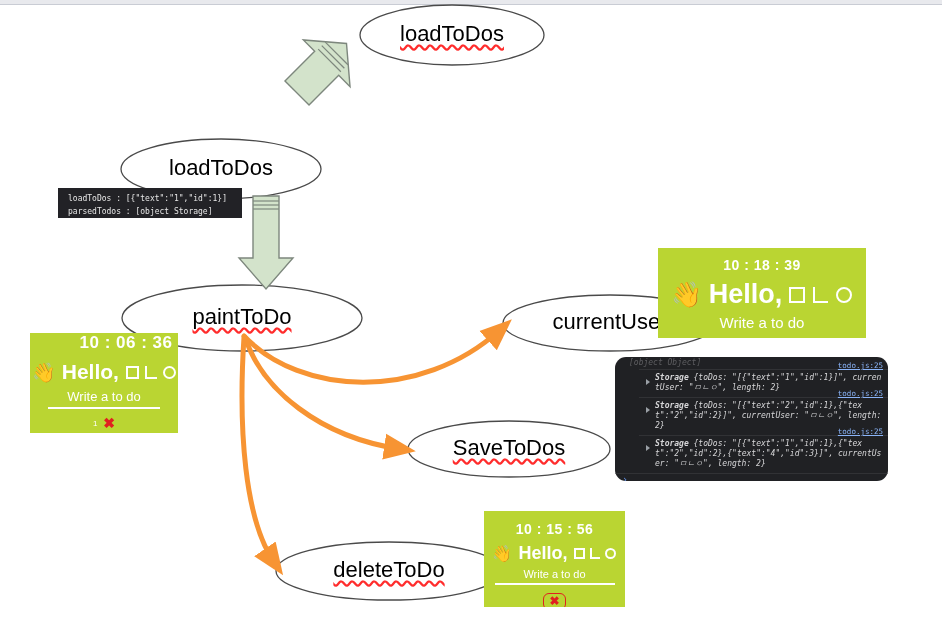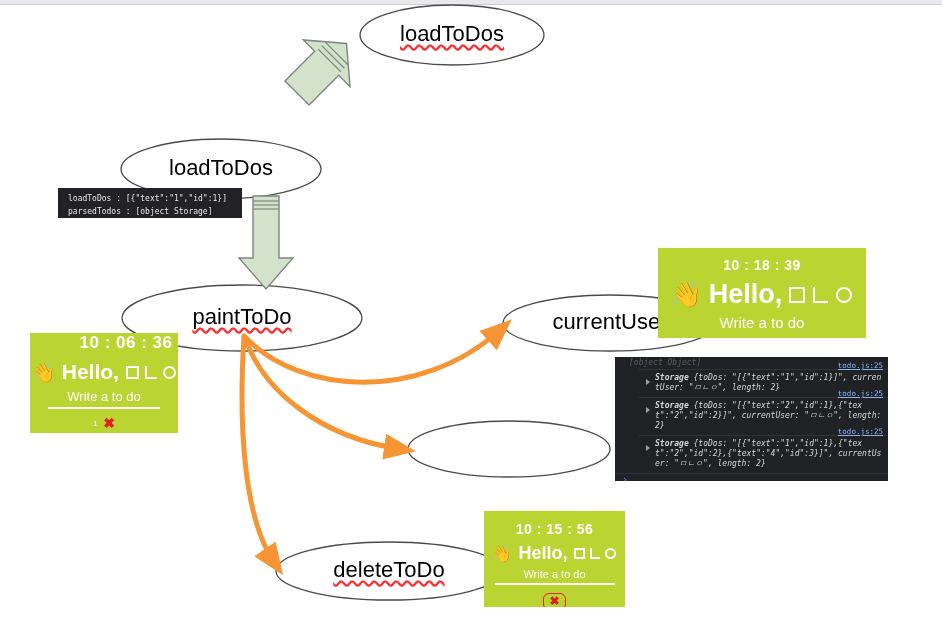--- a/index.html
+++ b/index.html
@@ -237,20 +237,21 @@
   </svg>
 
   <div class="node-label misspelled" style="left:360px; top:23px; width:184px;">loadToDos</div>
 
   <div class="node-label" style="left:121px; top:157px; width:200px;">loadToDos</div>
 
   <div class="node-label misspelled" style="left:122px; top:306px; width:240px;">paintToDo</div>
 
   <div class="node-label" style="left:503px; top:311px; width:214px;">currentUser</div>
 
+  <div class="node-label misspelled" style="left:408px; top:437px; width:202px;">SaveToDos</div>
 
   <div class="node-label misspelled" style="left:276px; top:559px; width:226px;">deleteToDo</div>
 
   <div class="console-small" style="left:58px; top:188px; width:184px; height:30px;">
     <div>loadToDos : [{"text":"1","id":1}]</div>
     <div>parsedTodos : [object Storage]</div>
   </div>
 
   <div class="todoapp" style="left:30px; top:333px; width:148px; height:100px;">
     <div class="ta-clock" style="font-size:17px; padding-left:44px;">10 : 06 : 36</div>
@@ -277,21 +278,21 @@
       <span>Hello,</span>
       <span class="ta-boxes">
         <span class="ta-box sq" style="width:16px;height:16px;"></span>
         <span class="ta-box corner" style="width:15px;height:16px;margin-left:8px;"></span>
         <span class="ta-box el" style="width:16px;height:16px;margin-left:8px;"></span>
       </span>
     </div>
     <div style="font-size:15px; margin-top:4px; color:#ffffff;">Write a to do</div>
   </div>
 
-  <div class="devtools" style="left:615px; top:357px; width:273px; height:124px;">
+  <div class="devtools" style="left:615px; top:357px; width:273px; height:124px;border-radius:11px;">
 
     <div class="dt-clip">[object Object]</div>
 
     <div class="dt-row">
       <span class="dt-arrow"></span>
       <span class="dt-src">todo.js:25</span>
       <div class="dt-text">
         <b>Storage</b>
         <span>{toDos: "[{"text":"1","id":1}]", currentUser: "ㅁㄴㅇ", length: 2}</span>
       </div>

